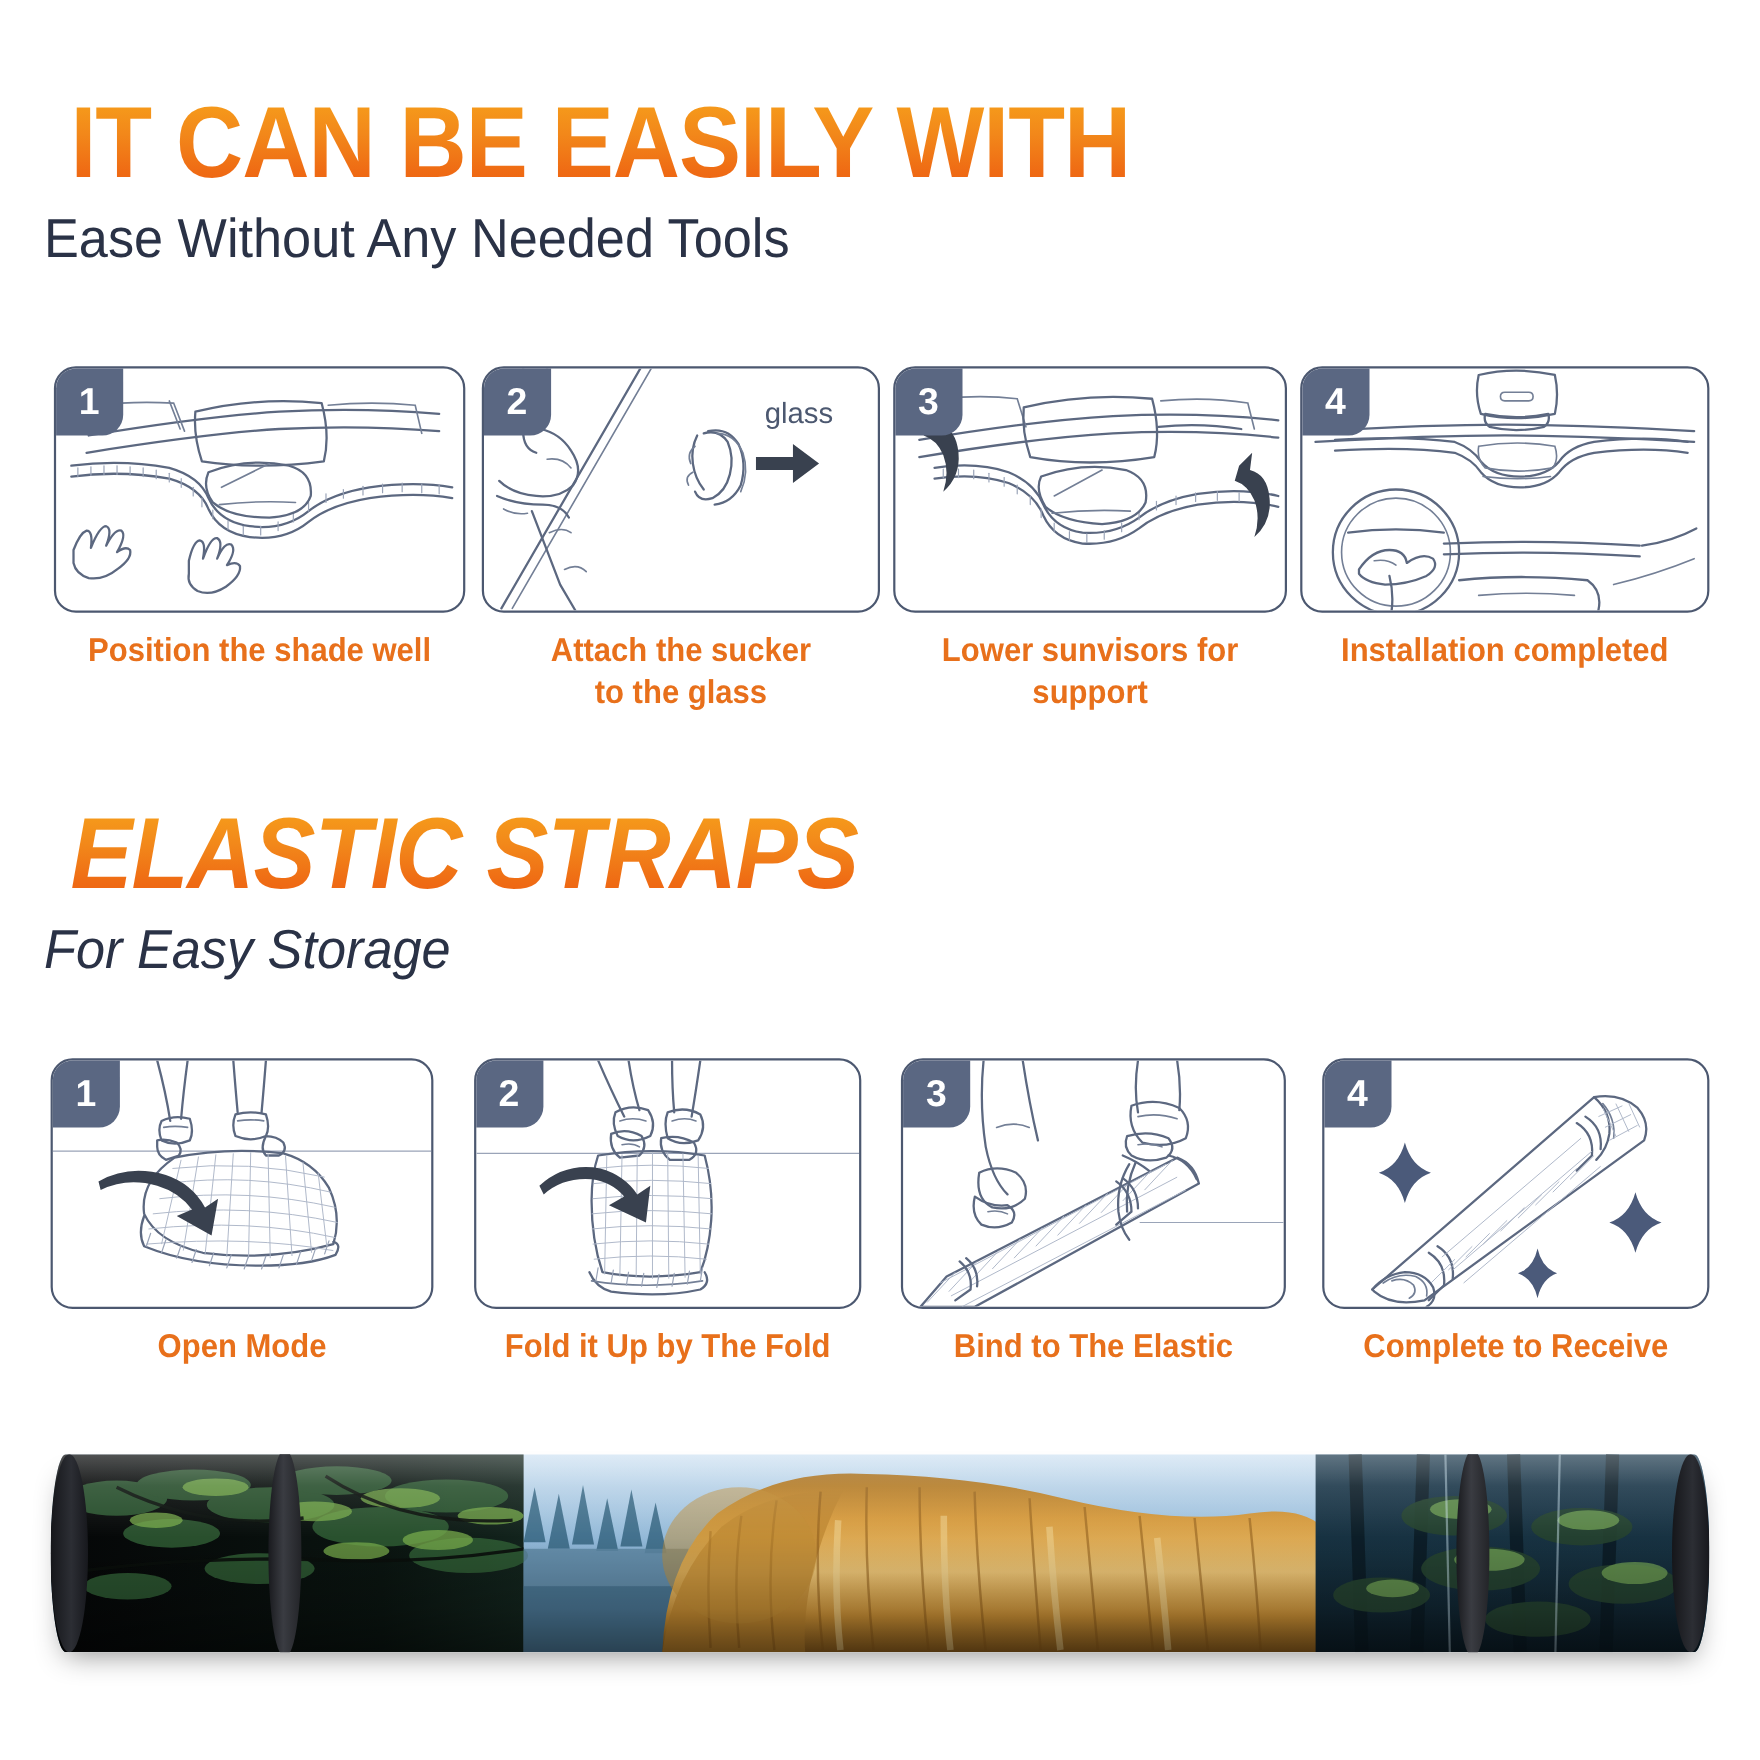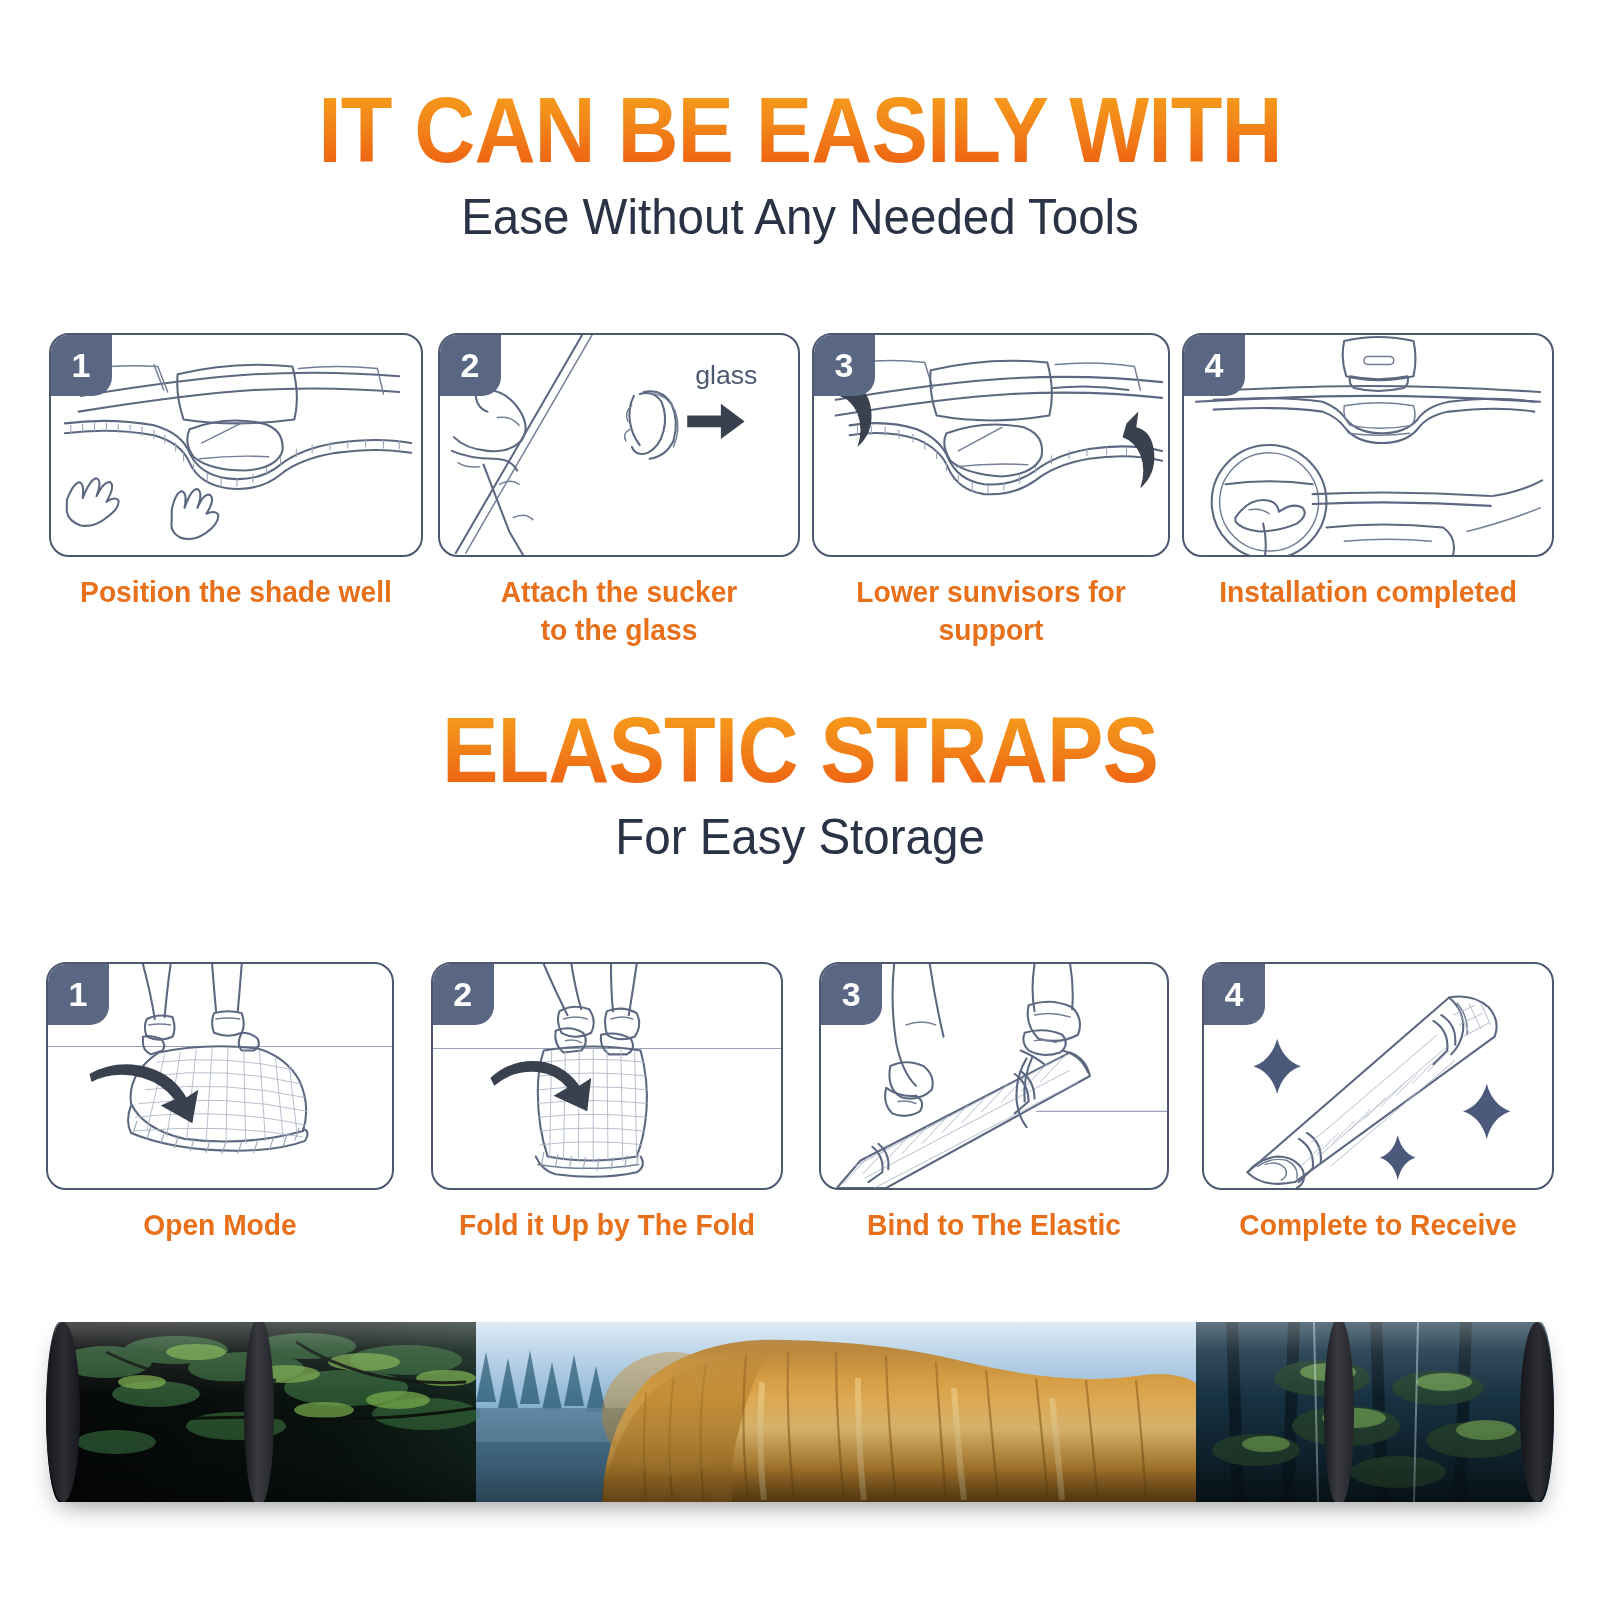--- a/index.html
+++ b/index.html
@@ -8,21 +8,21 @@
   html, body {
     width:1600px; height:1600px;
     background:#ffffff;
     font-family:"Liberation Sans", sans-serif;
     overflow:hidden;
   }
 
   .page { position:relative; width:1600px; height:1600px; background:#fff; }
 
   
-  .heading-block { width:100%; text-align:center; }
+  .heading-block { width:100%; text-align:left; }
 
   .big-title {
     font-family:"Liberation Sans", sans-serif;
     font-weight:bold;
     font-size:92px;
     line-height:1.0;
     letter-spacing:-1px;
     transform:scaleX(0.92);
     background:linear-gradient(180deg,#F7A21B 0%,#F2871A 42%,#EF6B14 78%,#EE5F12 100%);
     -webkit-background-clip:text;
@@ -286,21 +286,21 @@
           <path class="ln" d="M312 164 Q340 160 362 148"></path>
           <path class="ln" d="M144 196 Q200 190 262 196 Q276 206 272 224"></path>
           <path class="ln-thin" d="M162 210 Q206 206 250 210"></path>
           <path class="ln-thin" d="M286 200 Q326 190 360 176"></path>
         </svg>
       </div>
       <div class="caption" style="width:372px;">Installation completed</div>
     </div>
   </div>
 
-  <div class="heading-block" style="position:absolute;left:0;top:704px;">
+  <div class="heading-block" style="position:absolute;left:0;top:730px;font-style:italic;">
     <div class="big-title">ELASTIC STRAPS</div>
     <div class="sub-title">For Easy Storage</div>
   </div>
 
   <div class="row" style="top:962px;">
 
     <div class="step">
       <div class="card" style="width:348px;height:228px;">
         <div class="badge">1</div>
         <svg class="sketch" viewBox="0 0 348 228" preserveAspectRatio="none">

